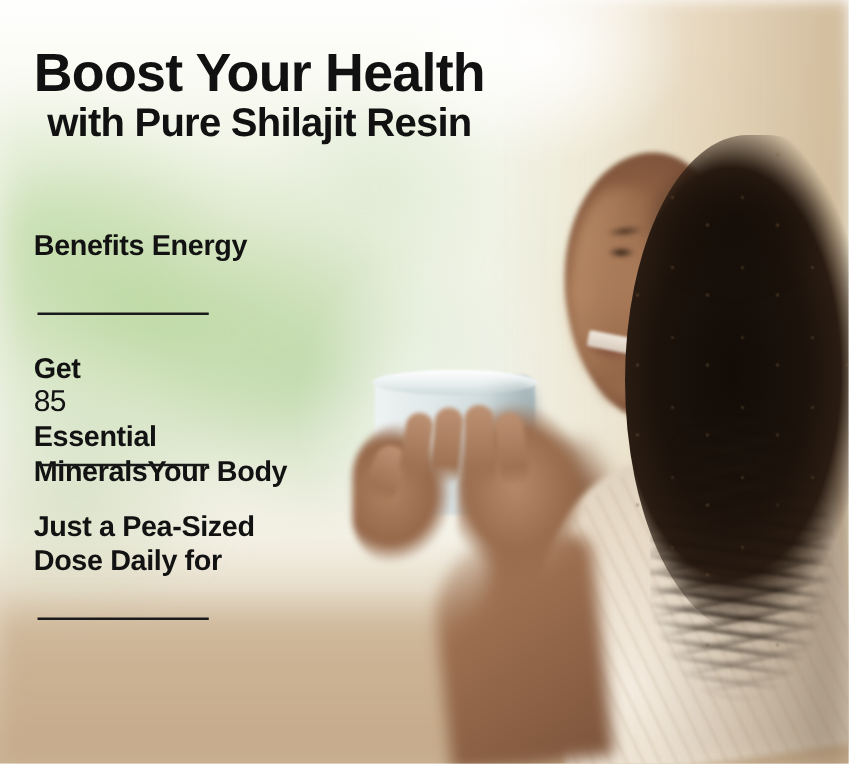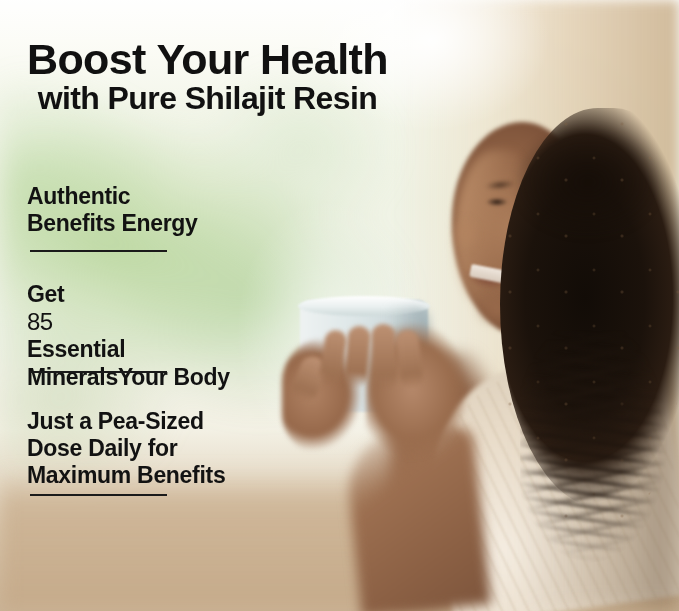--- a/index.html
+++ b/index.html
@@ -362,32 +362,30 @@
   <div class="person finger f4"></div>
 
   <div class="content">
 
     <div class="headline">
       <span class="headline-l1">Boost Your Health</span>
       <span class="headline-l2">with Pure Shilajit Resin</span>
     </div>
 
     <div class="bullet bullet-1">
-      <span>Authentic</span>
       <span>Benefits Energy</span>
     </div>
     <div class="divider divider-1"></div>
 
     <div class="bullet bullet-2">
       <span><span>Get </span><span class="emph">85</span><span> Essential</span></span>
       <span>MineralsYour Body</span>
     </div>
     <div class="divider divider-2"></div>
 
     <div class="bullet bullet-3">
       <span>Just a Pea-Sized</span>
       <span>Dose Daily for</span>
-      <span>Maximum Benefits</span>
     </div>
     <div class="divider divider-3"></div>
 
   </div>
 </div>
 
 </body></html>

